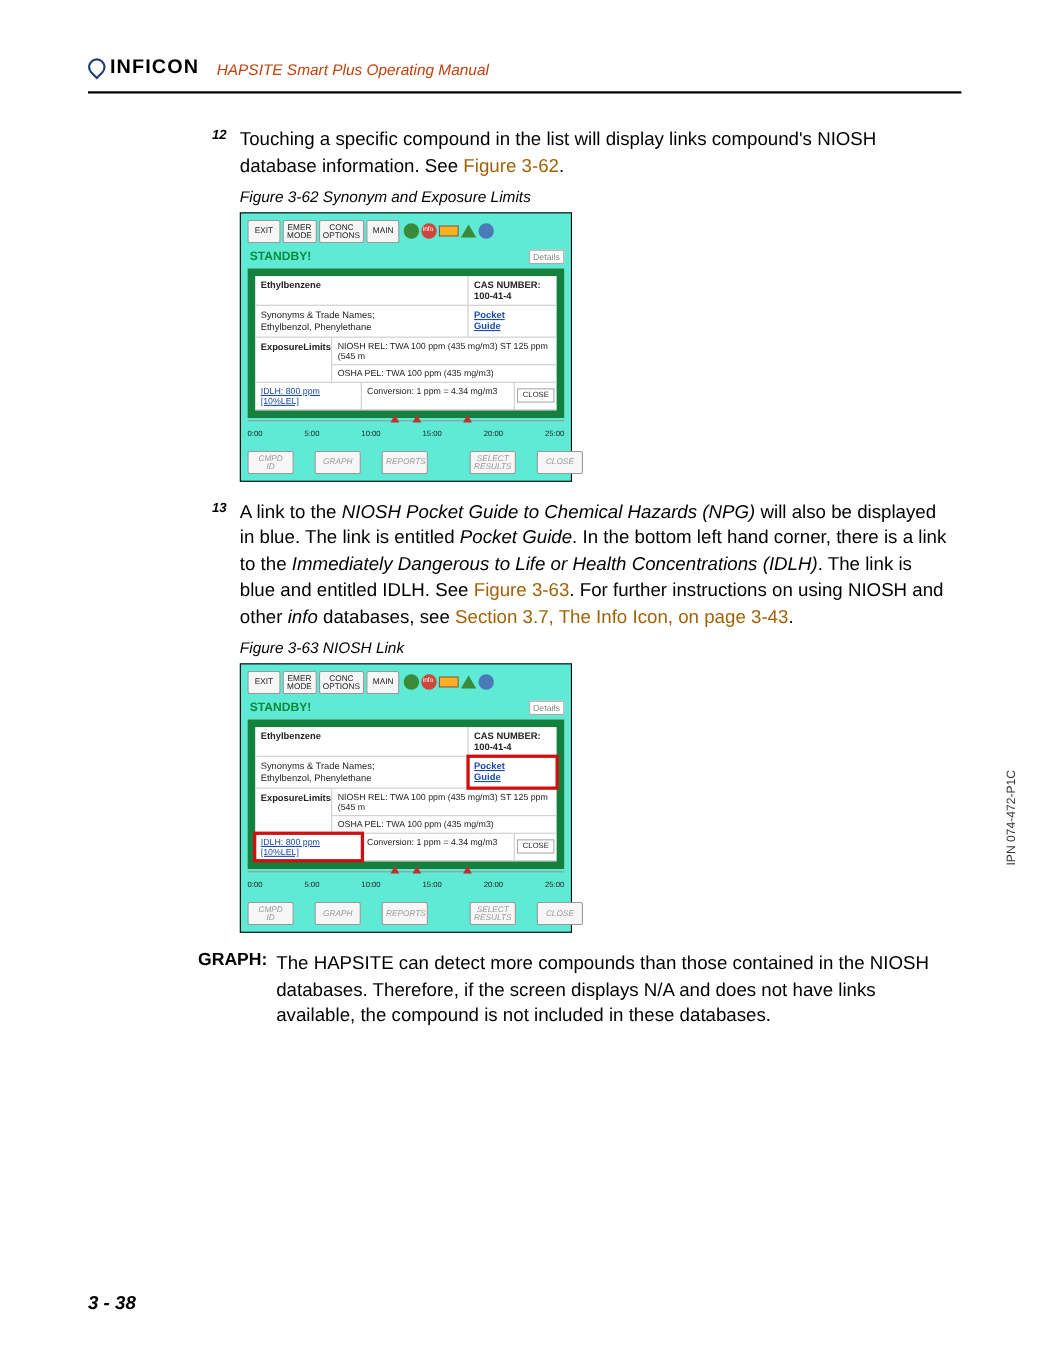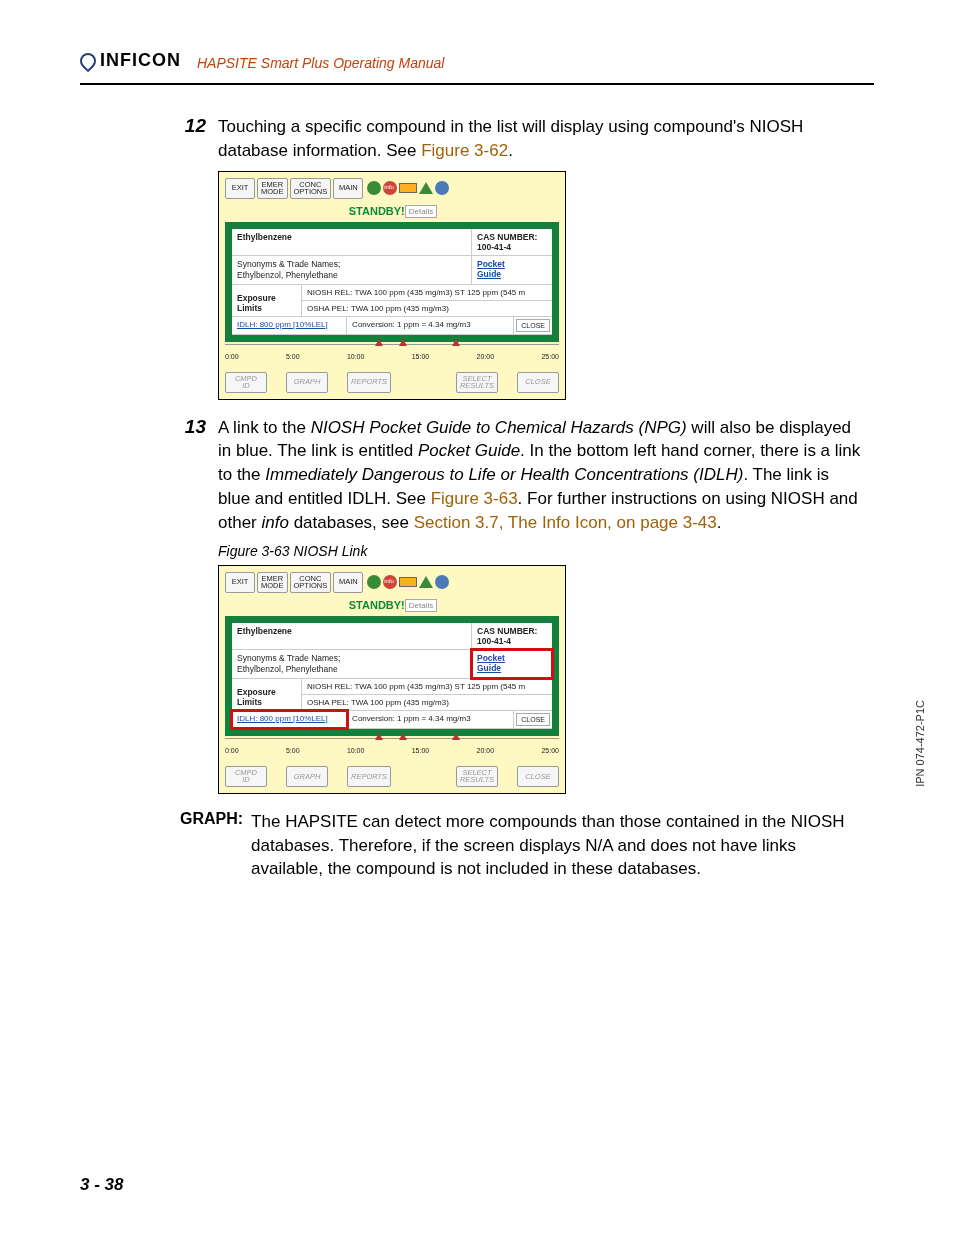--- a/index.html
+++ b/index.html
@@ -46,41 +46,41 @@
     padding-right: 10px;
   }
   .step {
     display: flex;
     gap: 12px;
     margin-bottom: 8px;
   }
   .step-num {
     font-weight: bold;
     font-style: italic;
-    font-size: 19px;
+    font-size: 12px;
     min-width: 26px;
     text-align: right;
   }
   .step-body {
     font-size: 17px;
     line-height: 1.4;
     flex: 1;
   }
   .link { color: #a16207; }
   .em { font-style: italic; }
   .fig-caption {
     font-style: italic;
     font-size: 14px;
     margin: 8px 0 6px 38px;
   }
   .screenshot {
     margin-left: 38px;
-    width: 348px;
+    width: 302px;
     border: 1px solid #000;
-    background: #fef9c3;
+    background: #5eead4;
     font-size: 9px;
     color: #222;
   }
   .ss-toolbar {
     display: flex;
     align-items: stretch;
     padding: 6px 6px 4px 6px;
     gap: 2px;
   }
   .ss-btn {
@@ -101,34 +101,34 @@
     width: 14px; height: 14px; border-radius: 50%;
     display: inline-block;
   }
   .help-ic { background: #3a8a3a; }
   .info-ic { background: #d0453a; position: relative; }
   .info-ic::after { content:"info"; color:#fff; font-size:6px; position:absolute; left:1px; top:3px;}
   .batt-ic { width: 18px; height: 10px; border:1px solid #666; background:#ffb020; }
   .tri-ic { width:0;height:0;border-left:7px solid transparent;border-right:7px solid transparent;border-bottom:12px solid #3a8a3a;}
   .globe-ic { width:14px;height:14px;border-radius:50%;background:#4a7ab8;}
   .ss-status {
-    display:flex; justify-content:center; align-items:center;
+    display:flex; justify-content:space-between; align-items:center;
     padding: 2px 6px 2px 8px;
   }
   .standby { color: #0a8a3a; font-weight: bold; font-size: 11px; }
   .details-btn { border:1px solid #aaa; background:#fff; font-size:8px; padding:1px 3px; color:#888;}
   .ss-panel { background:#fff; margin: 2px 6px; border:7px solid #15803d; }
   .ss-row { display:flex; border-bottom:1px solid #ccc; }
   .ss-cell { padding: 3px 5px; font-size:8.5px; border-right:1px solid #ccc;}
   .ss-cell:last-child { border-right:none; }
   .compound-name { font-weight:bold; flex:1; }
   .cas { font-weight:bold; width: 80px; }
   .syn { flex:1; line-height:1.3; }
   .pocket { width:80px; color:#1a4aa8; font-weight:bold; text-decoration:underline; }
-  .exposure-label { width: 70px; font-weight:bold; display:flex; flex-direction:column; justify-content:flex-end;}
+  .exposure-label { width: 70px; font-weight:bold; display:flex; flex-direction:row; justify-content:flex-start;}
   .exposure-data { flex:1; display:flex; flex-direction:column; }
   .ed-row { border-bottom:1px solid #ccc; padding:3px 5px; font-size:8px;}
   .ed-row:last-child{border-bottom:none;}
   .idlh-row { display:flex; }
   .idlh { color:#1a4aa8; text-decoration:underline; font-size:8px; padding:3px 5px; border-right:1px solid #ccc; flex:1;}
   .conv { font-size:8px; padding:3px 5px; border-right:1px solid #ccc; flex:1.5;}
   .close-sm { font-size:7px; padding:2px 4px; border:1px solid #aaa; margin:2px; align-self:center;}
   .timeline { position:relative; height:24px; margin:0 6px; border-top:1px solid #999;}
   .ticks { display:flex; justify-content:space-between; font-size:7px; padding-top:8px;}
   .marker { position:absolute; top:-6px; width:0;height:0;border-left:4px solid transparent;border-right:4px solid transparent;border-bottom:7px solid #c03030;}
@@ -157,24 +157,25 @@
     <span>INFICON</span>
   </div>
   <span class="manual-title">HAPSITE Smart Plus Operating Manual</span>
 </div>
 
 <div class="content">
 
   <div class="step">
     <div class="step-num">12</div>
     <div class="step-body">
-      <span>Touching a specific compound in the list will display using compound's NIOSH database information. See </span><span class="link">Figure 3-62</span><span>.</span>
-    </div>
-  </div>
-
+      <span>Touching a specific compound in the list will display links compound's NIOSH database information. See </span><span class="link">Figure 3-62</span><span>.</span>
+    </div>
+  </div>
+
+  <div class="fig-caption">Figure 3-62  Synonym and Exposure Limits</div>
 
   <div class="screenshot">
     <div class="ss-toolbar">
       <div class="ss-btn">
           <span>EXIT</span>
         </div>
       <div class="ss-btn">
           <span>EMER</span>
           <span>MODE</span>
         </div>

